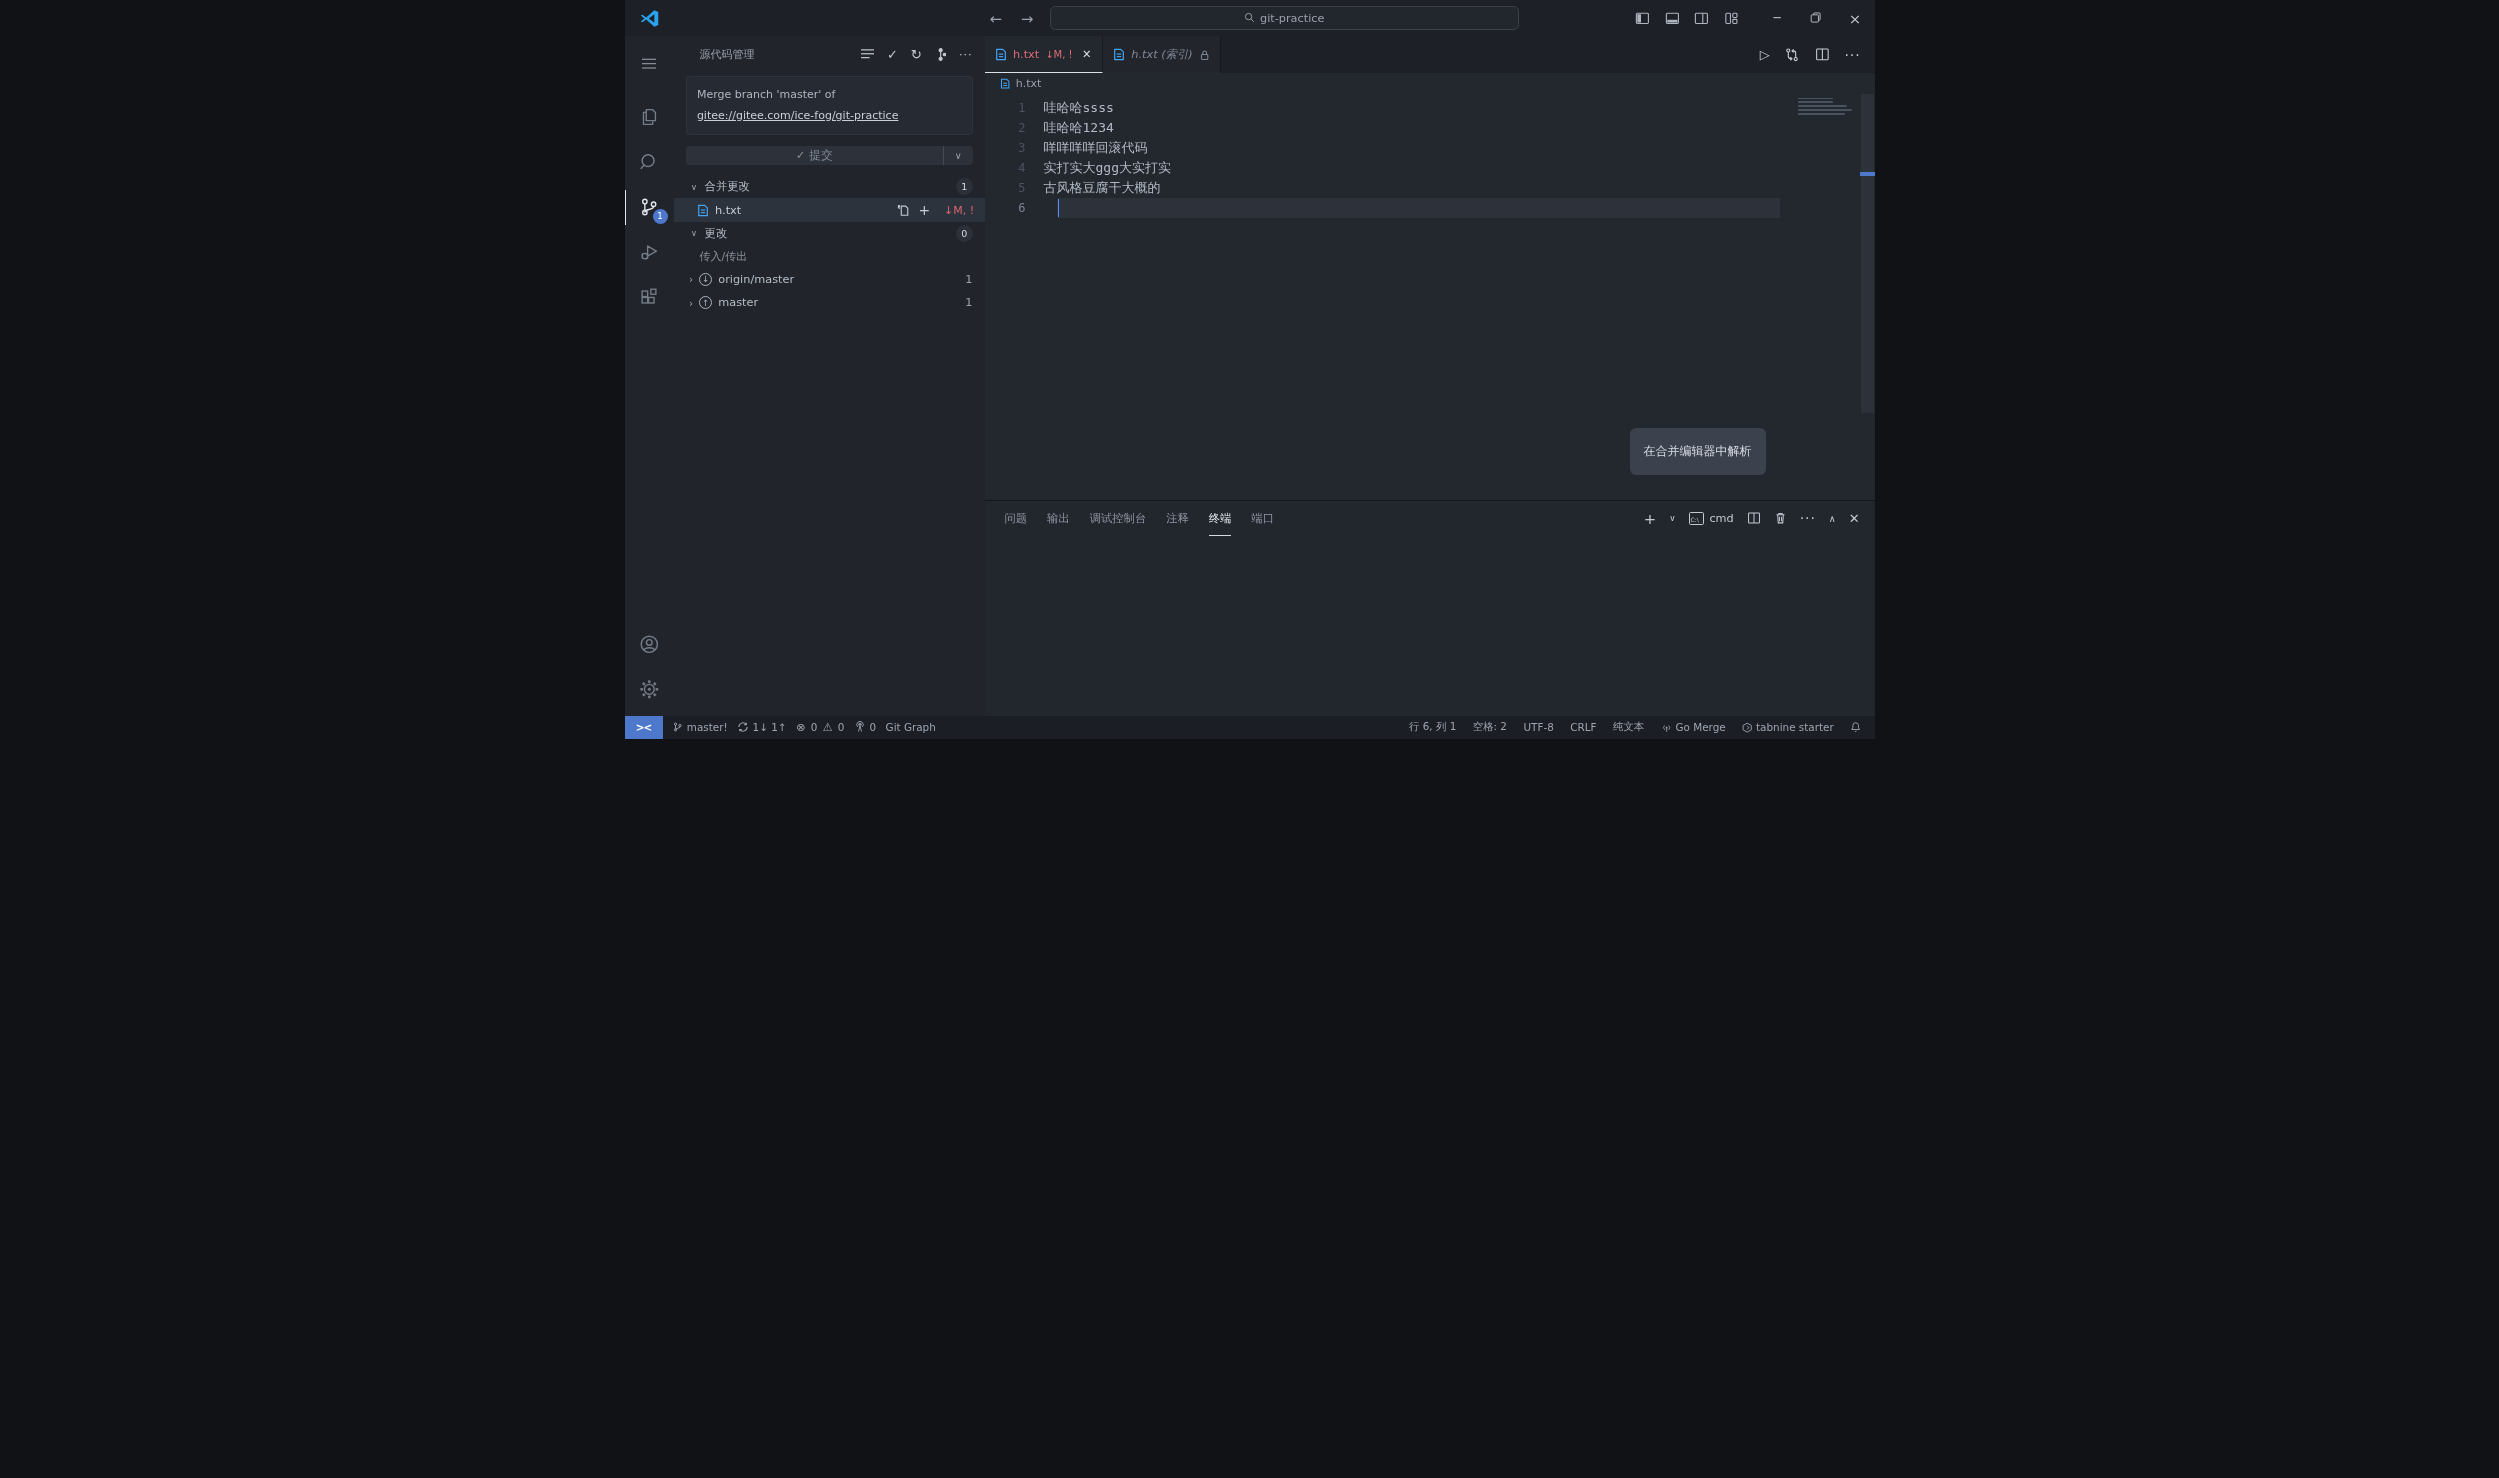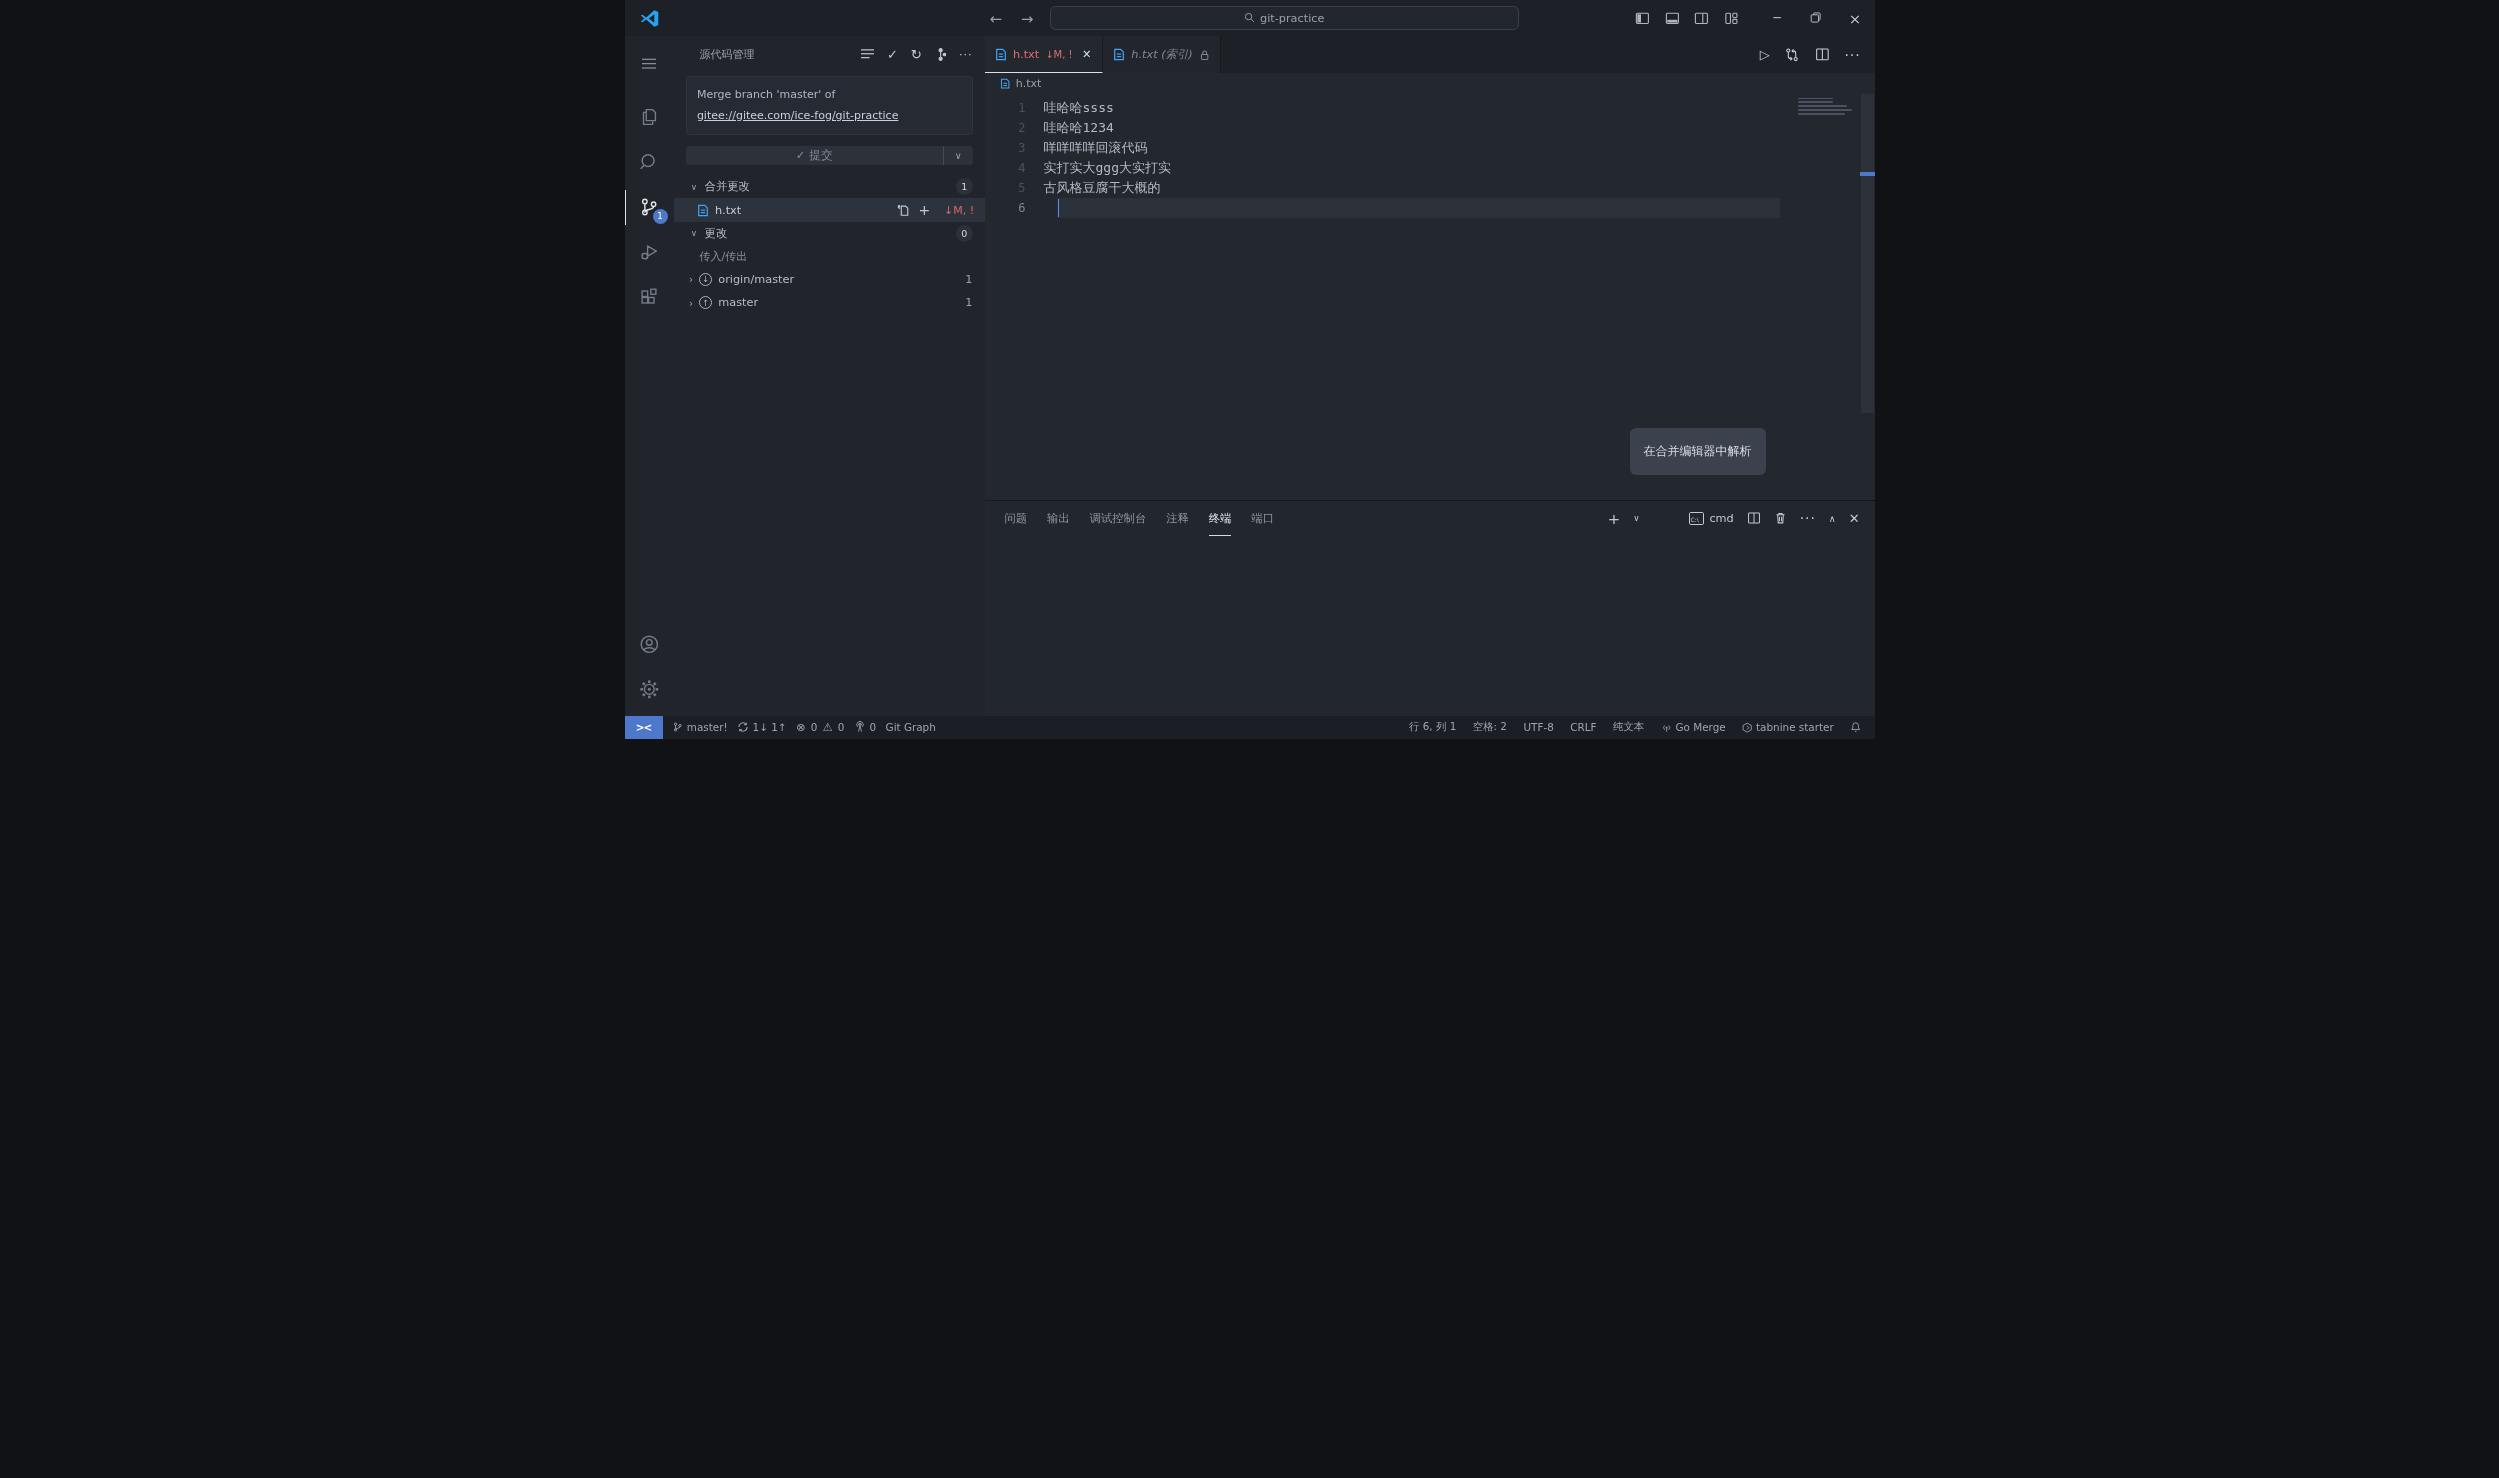--- a/index.html
+++ b/index.html
@@ -78,21 +78,21 @@
   .sb-thumb { position:absolute; top:0; left:0.9px; right:0.9px; height:319px; background:#343a46; opacity:.55; }
   .sb-mark { position:absolute; top:78px; left:0; right:0; height:3.5px; background:#4d78cc; }
   .merge-btn { position:absolute; right:109px; bottom:25px; height:47px; padding:0 14px; background:#3b414d; border-radius:6px; color:#d8dce3; font-size:12px; display:flex; align-items:center; font-family:"DejaVu Sans",sans-serif; }
 
   
   .panel { height:216px; flex:none; background:#22262d; border-top:0.9px solid #14171c; display:flex; flex-direction:column; }
   .panel-tabs { height:35px; display:flex; align-items:center; padding-left:20px; gap:20px; flex:none; }
   .ptab { font-size:11.3px; color:#8f96a3; height:100%; display:flex; align-items:center; border-bottom:1.3px solid transparent; padding-top:0.9px; }
   .ptab.active { color:#e3e7ed; border-bottom-color:#d7dbe1; }
   .panel-actions { margin-left:auto; display:flex; align-items:center; gap:13px; padding-right:14.8px; color:#c3c8d1; }
-  .cmdchip { display:flex; align-items:flex-start; gap:5.2px; color:#c3c8d1; font-size:11.3px;margin-left:36px; }
+  .cmdchip { display:flex; align-items:flex-start; gap:5.2px; color:#c3c8d1; font-size:11.3px; }
   .cmdicon { width:15.6px; height:13px; border:1.1px solid #c3c8d1; border-radius:1.7px; font-size:6px; display:flex; align-items:flex-end; padding:0 0.9px 0.9px; letter-spacing:0; }
   .terminal { flex:1; padding:8.7px 0 0 20px; font-family:"DejaVu Sans Mono","Liberation Mono",monospace; font-size:13px; color:#bac1cd; }
   .tline { min-height:21px; line-height:21px; white-space:pre; }
 
   
   .statusbar { height:23.4px; background:#1b1e24; flex:none; display:flex; align-items:center; font-size:10.4px; color:#9da5b1; }
   .remote { width:38px; height:100%; background:#4d78cc; color:#fff; display:flex; align-items:center; justify-content:center; font-size:10.4px; font-weight:bold; letter-spacing:-0.9px; flex:none; }
   .sb-item { display:flex; align-items:center; gap:3.5px; margin-left:9.5px; white-space:nowrap; }
   .sb-item.grp { gap:5.2px; }
   .statusbar .right { margin-left:auto; display:flex; align-items:center; gap:16.5px; padding-right:13px; }

